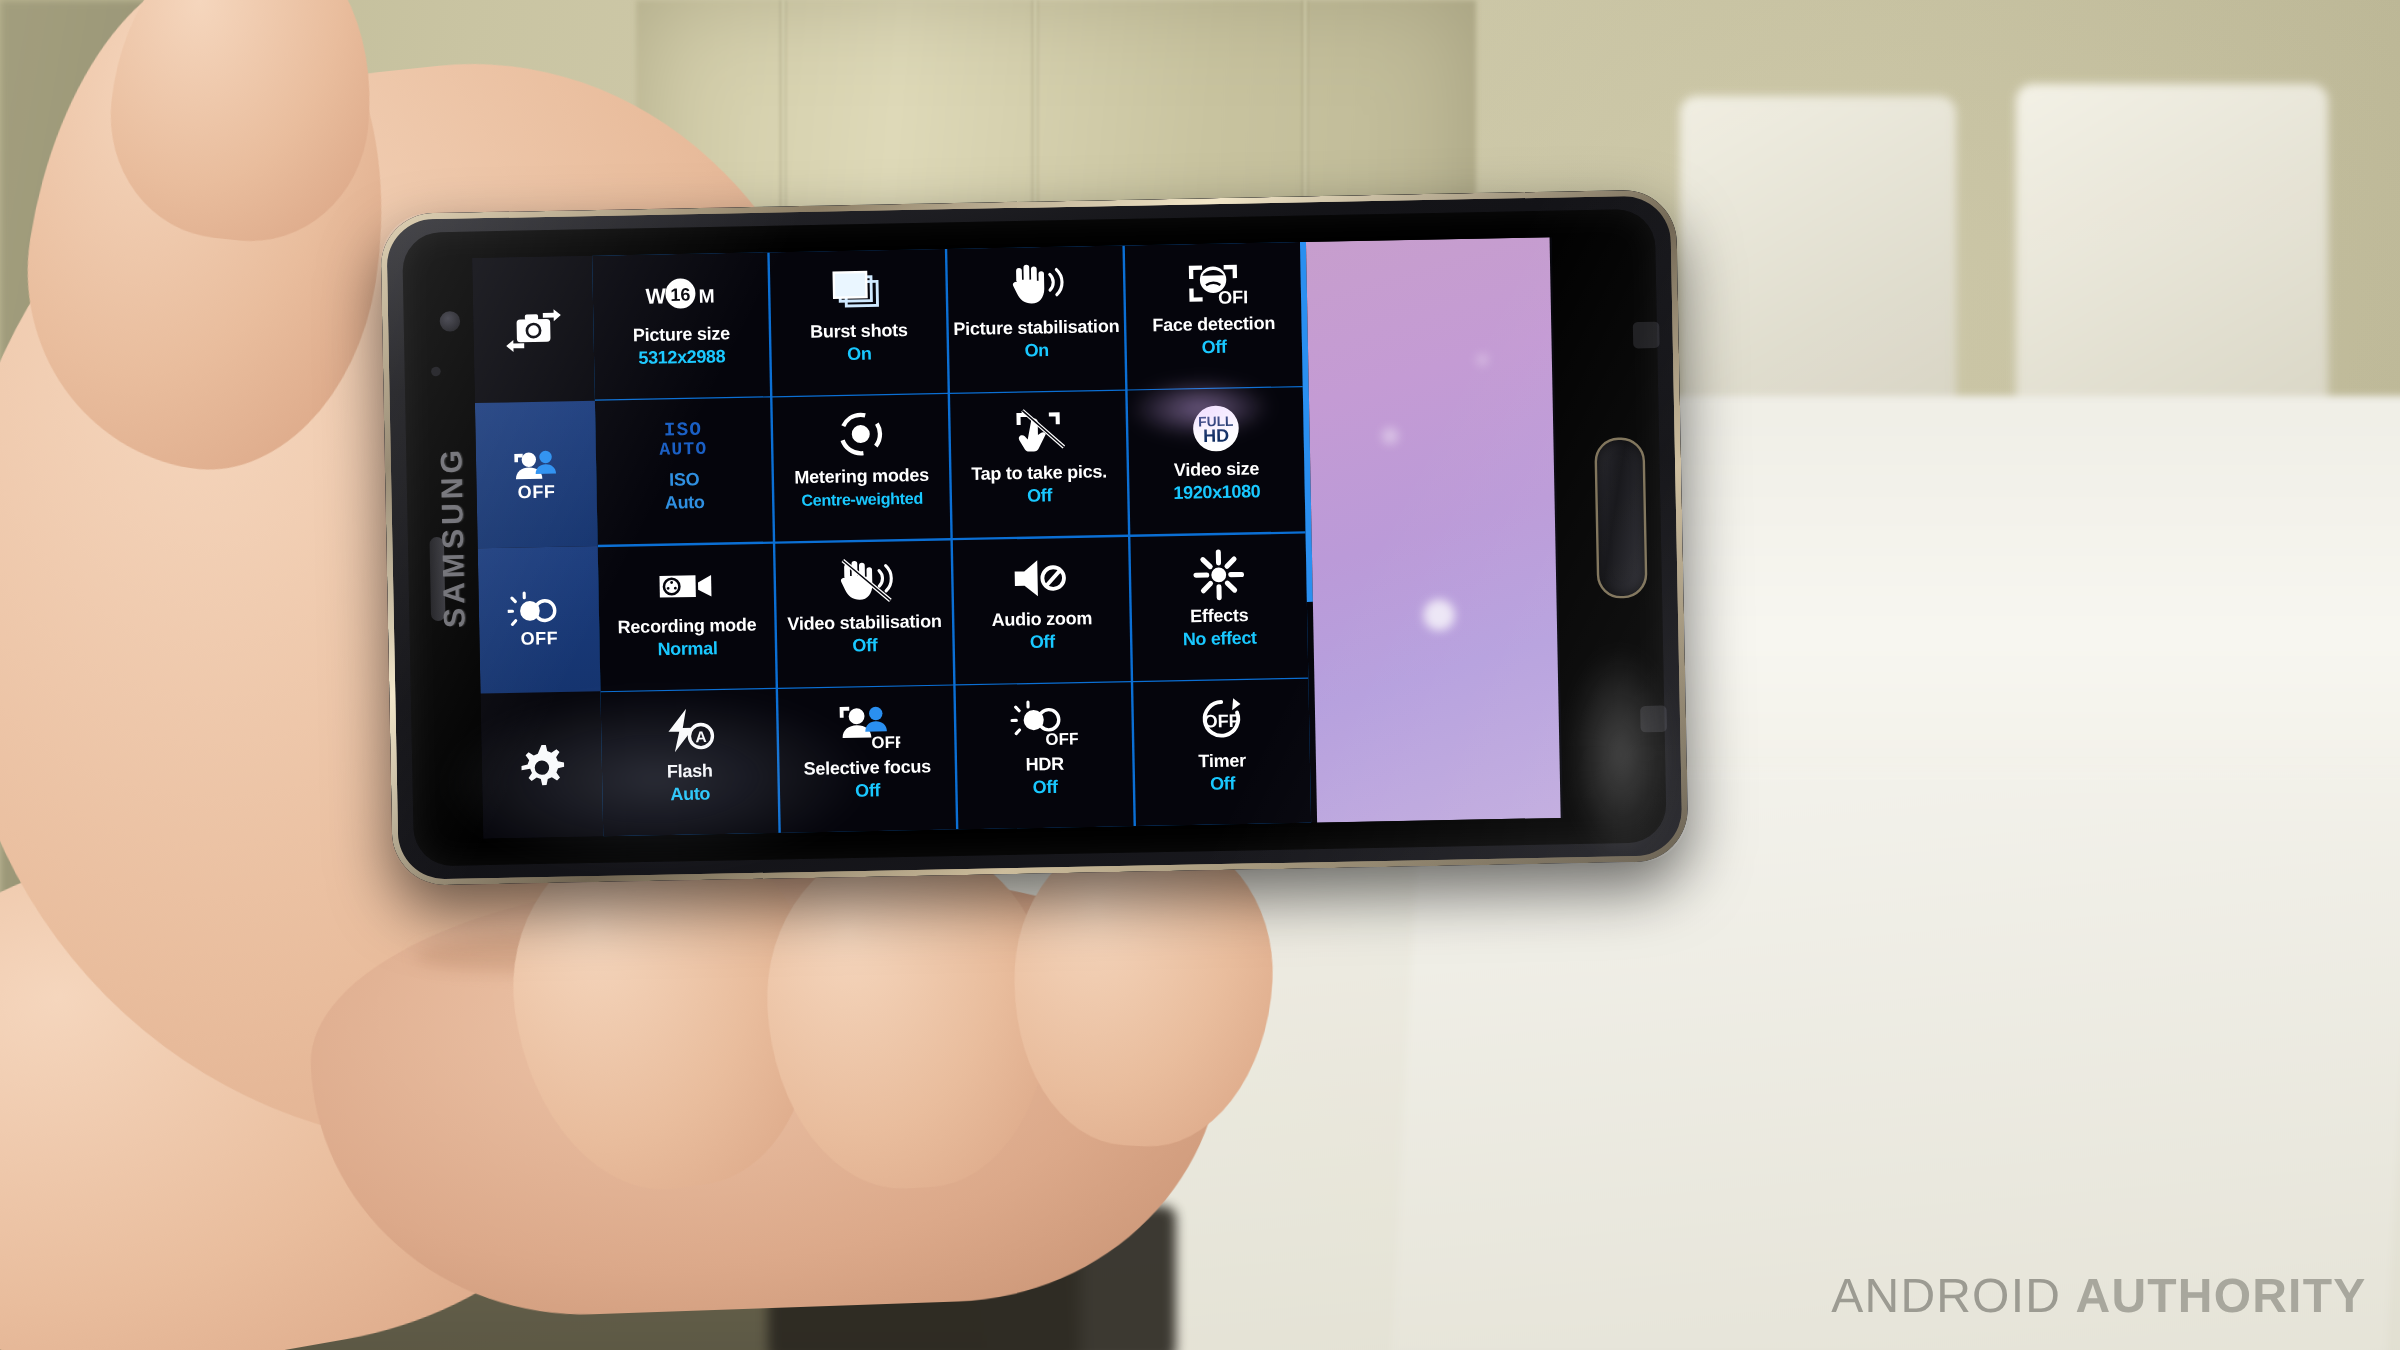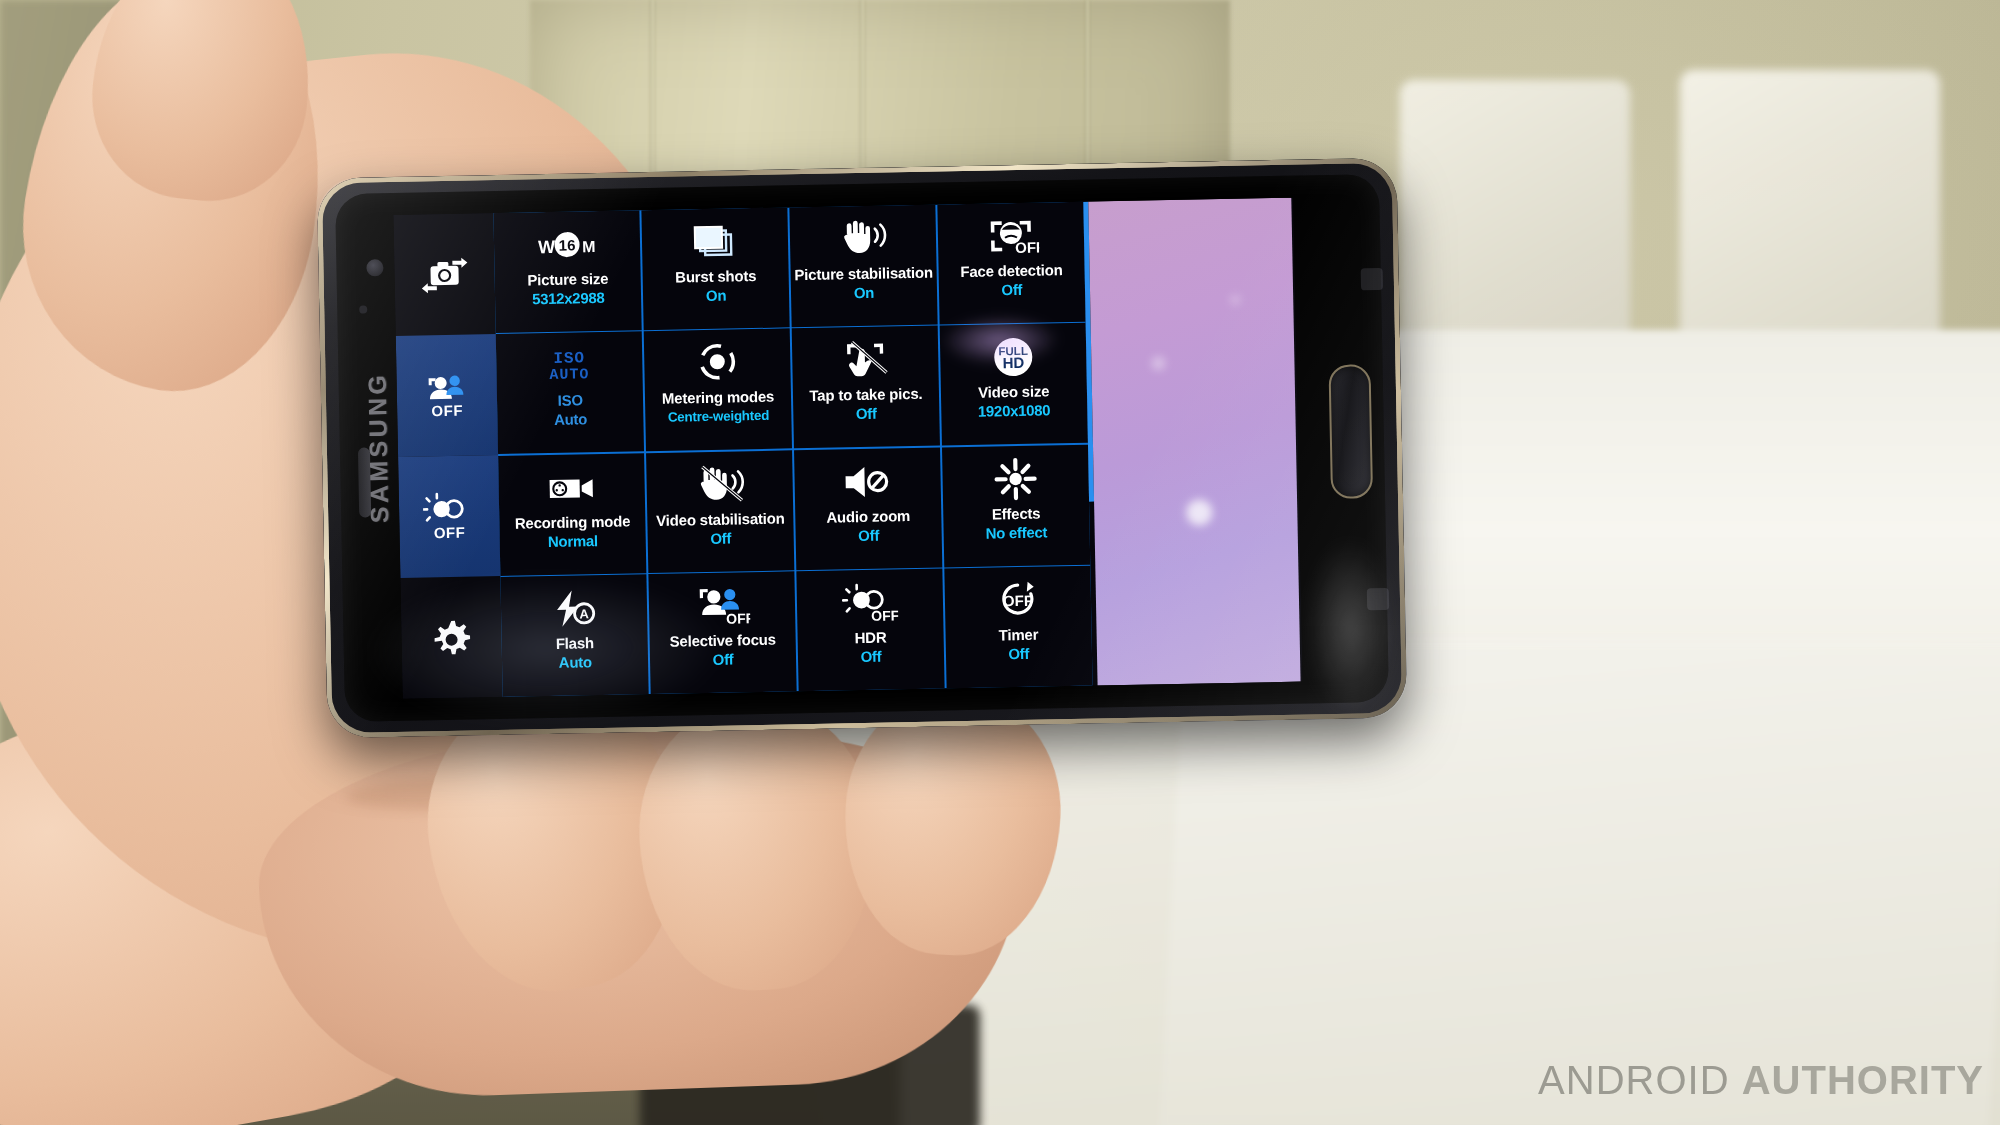--- a/index.html
+++ b/index.html
@@ -116,21 +116,21 @@
   .gl1{left:0;top:0;width:1080px;height:560px;
     background:linear-gradient(118deg,rgba(255,255,255,.14) 0%,rgba(255,255,255,0) 26%,rgba(255,255,255,0) 70%,rgba(255,255,255,.09) 100%);}
   .gl2{left:40px;top:400px;width:360px;height:150px;border-radius:50%;
     background:radial-gradient(ellipse,rgba(190,200,220,.20),rgba(0,0,0,0) 70%);filter:blur(8px);}
   .gl3{left:620px;top:150px;width:120px;height:50px;border-radius:50%;
     background:radial-gradient(ellipse,rgba(220,180,255,.5),rgba(0,0,0,0) 70%);filter:blur(6px);}
   .gl4{left:980px;top:380px;width:90px;height:180px;border-radius:50%;
     background:radial-gradient(ellipse,rgba(255,255,255,.22),rgba(0,0,0,0) 70%);filter:blur(7px);}
 
   
-  .wm{position:absolute;right:16px;bottom:22px;font-size:40px;letter-spacing:1px;
+  .wm{position:absolute;right:28px;bottom:22px;font-size:40px;letter-spacing:1px;
     font-family:"Liberation Sans",sans-serif;font-weight:400;color:#9c9b92;}
   .wm b{font-weight:700;color:#a8a79d;}
 </style>
 </head>
 <body>
 
 <div id="stage">
 
   <div class="bg-wall"></div>
   <div class="bg-cabinet"></div>

